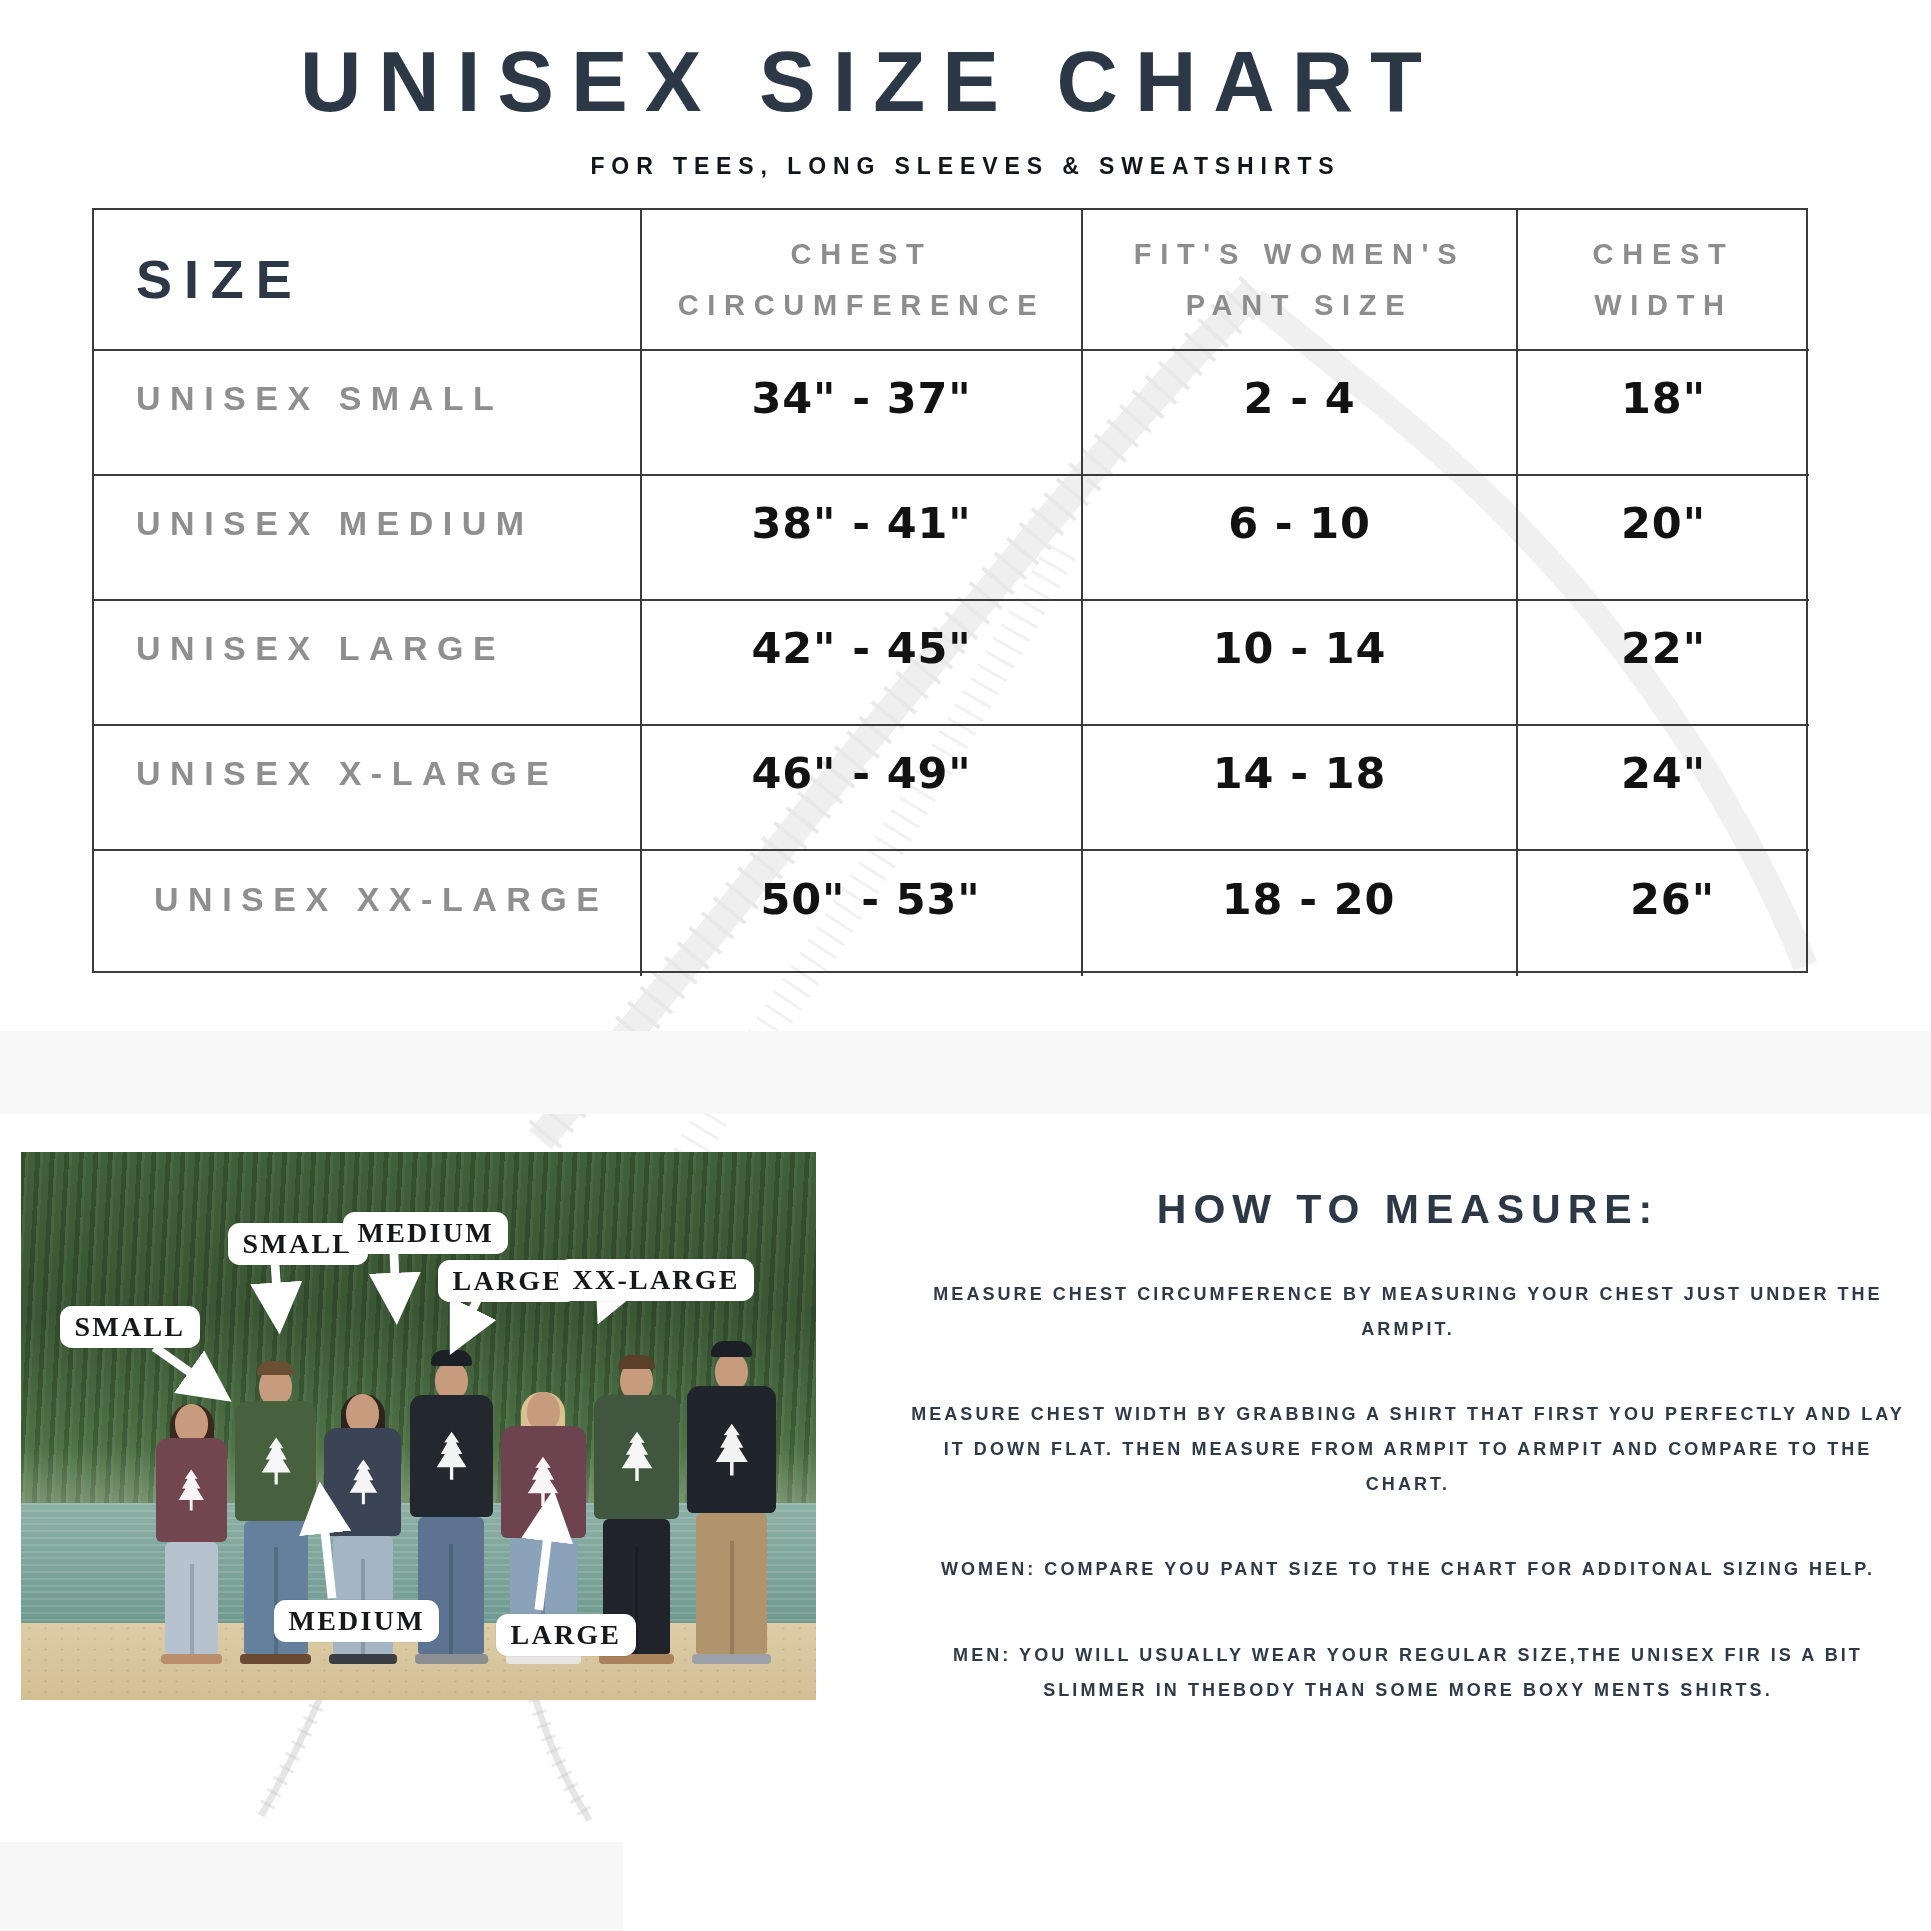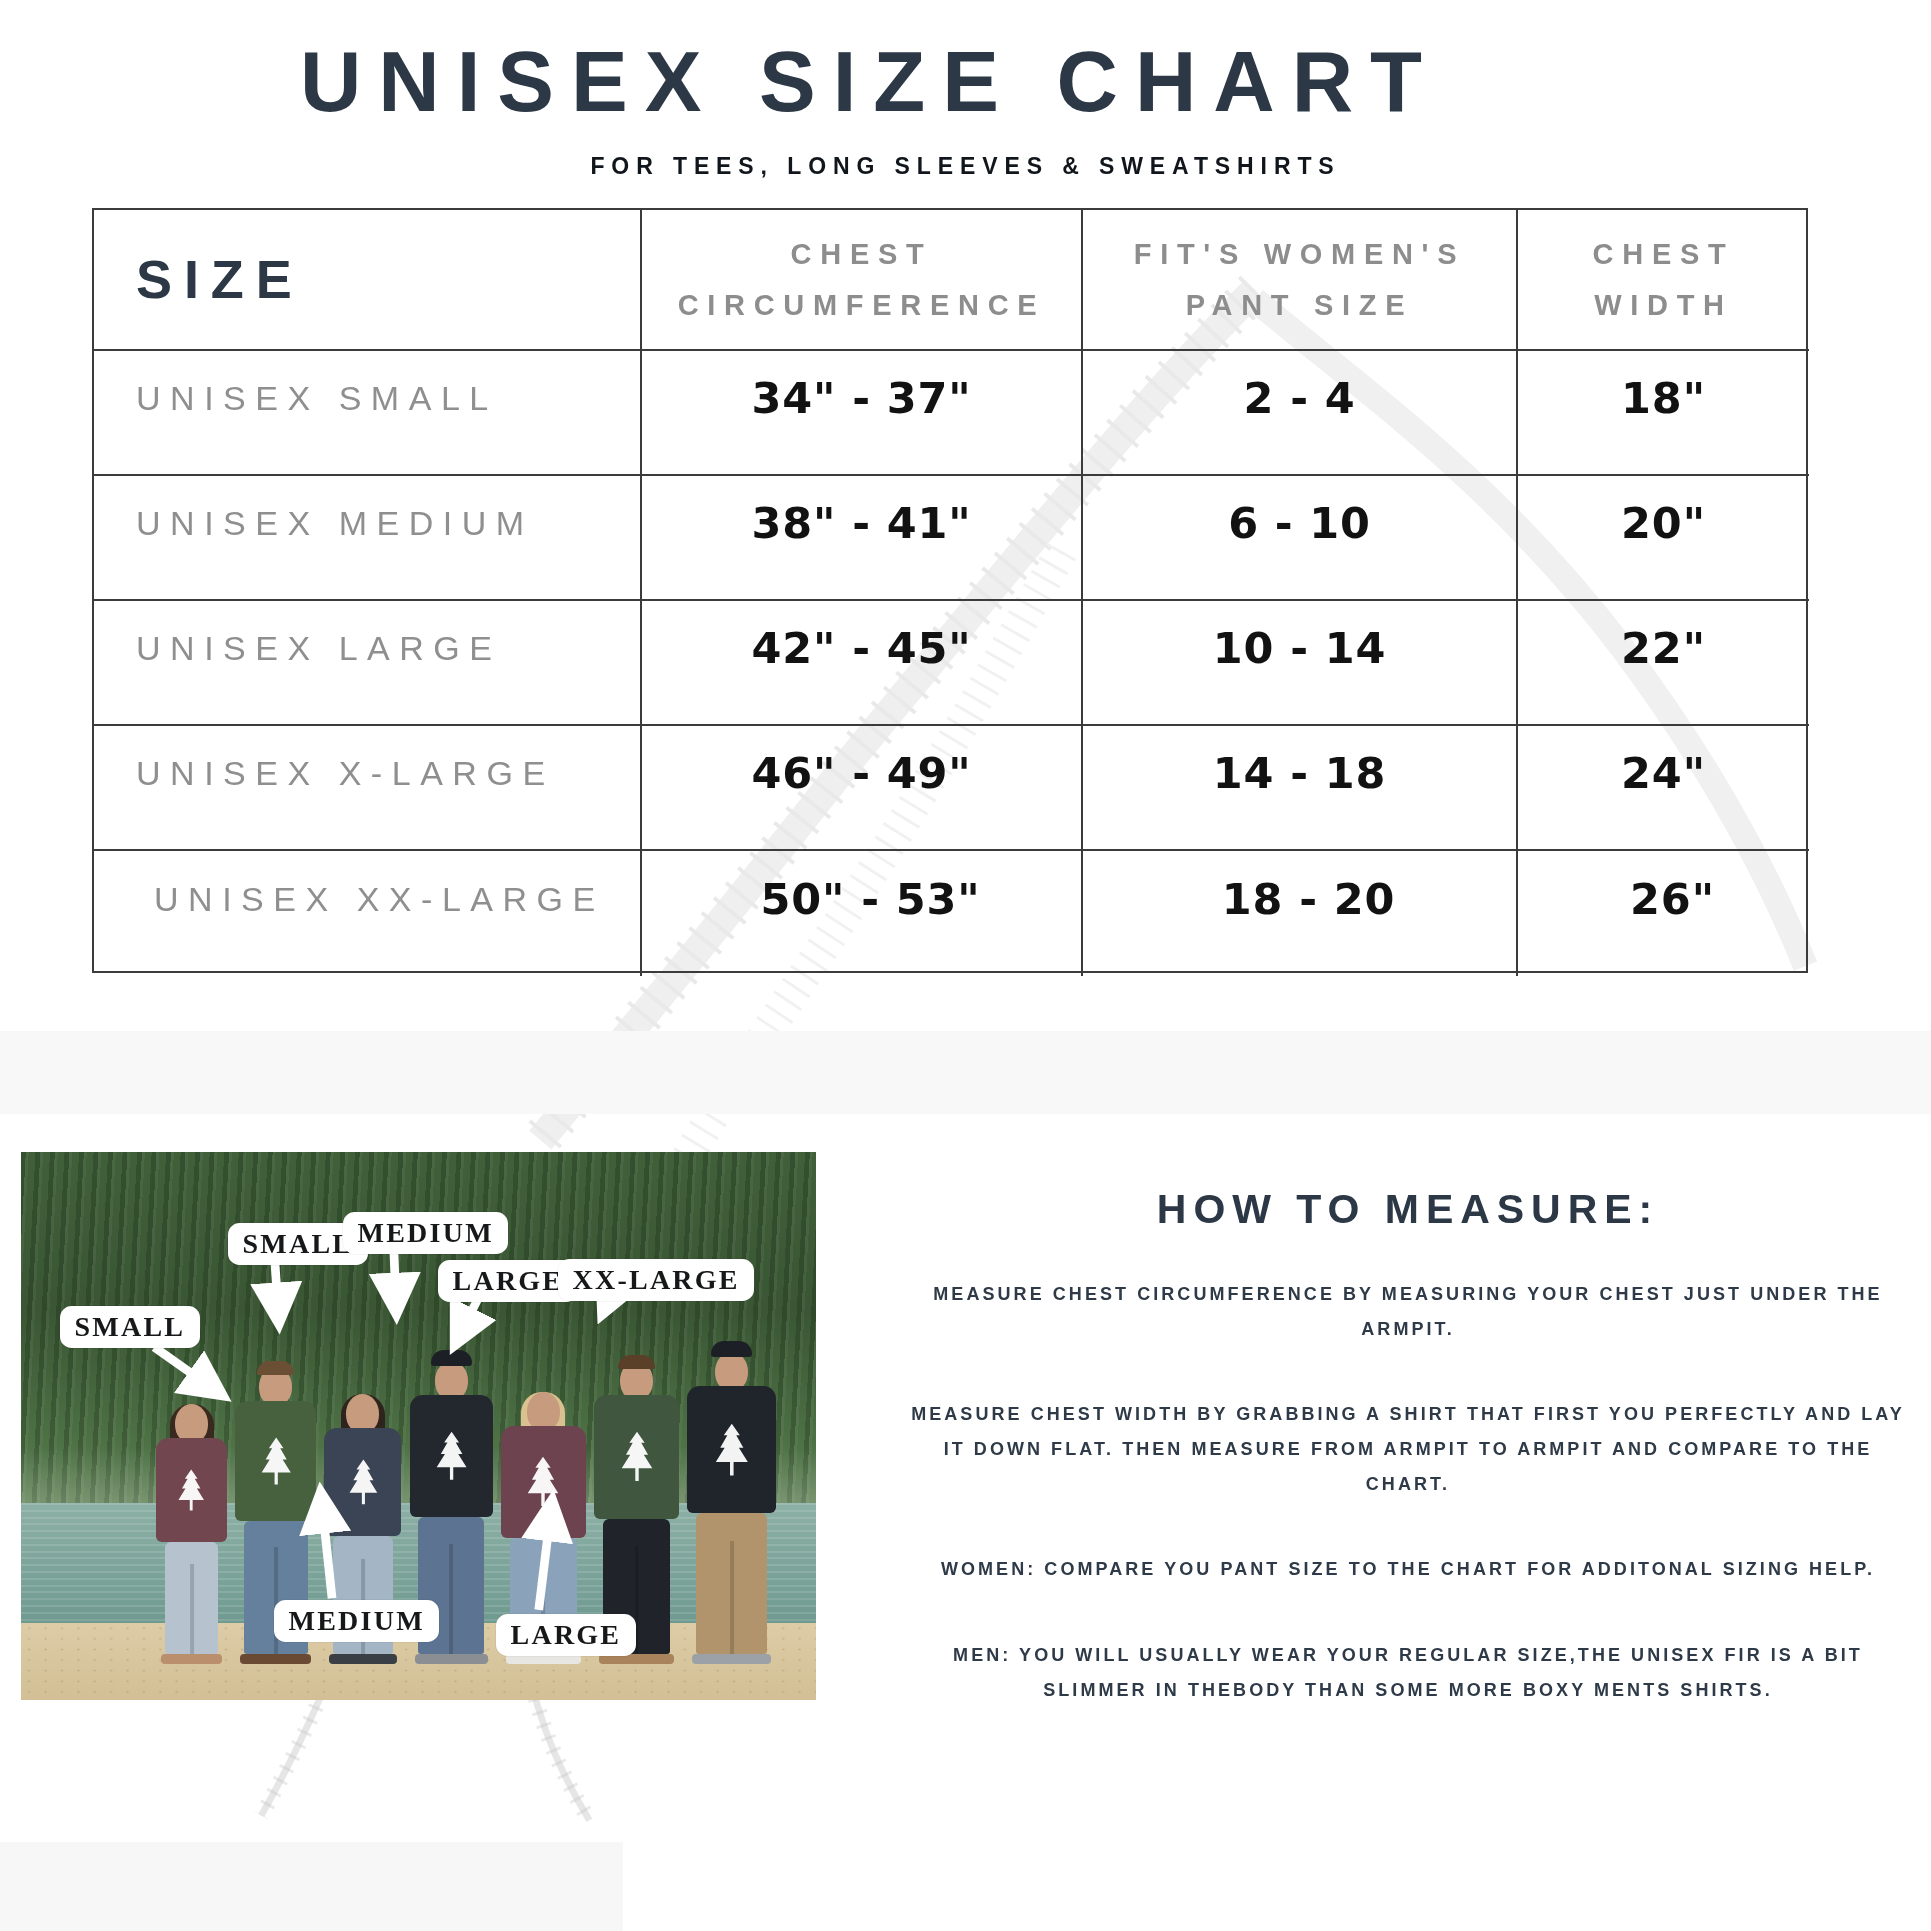--- a/index.html
+++ b/index.html
@@ -22,21 +22,21 @@
       grid-template-rows:141px repeat(5,125px);
       border:2.9px solid #3b3b3b;box-sizing:border-box;background:transparent;z-index:1;}
   .cell{border-right:2.9px solid #3b3b3b;border-bottom:2.9px solid #3b3b3b;box-sizing:border-box;
         display:flex;align-items:center;justify-content:center;text-align:center;background:transparent;}
   .cell:nth-child(4n){border-right:none;}
   .cell.r-last{border-bottom:none;margin-left:18px;}
   .hdr{color:#8d8d8d;font-weight:700;font-size:29px;letter-spacing:0.30em;line-height:1.75;
        padding:0 13.5px;}
   .hdr-size{justify-content:flex-start;padding-left:42px;color:#2c3845;font-size:54px;
        font-weight:800;letter-spacing:0.22em;}
-  .rowlab{justify-content:flex-start;padding-left:42px;color:#8f8f8f;font-weight:400;
+  .rowlab{justify-content:flex-start;padding-left:42px;color:#8f8f8f;font-weight:700;
        font-size:34px;letter-spacing:0.28em;padding-bottom:29px;}
   .val{font-family:"DejaVu Sans",sans-serif;font-weight:700;color:#121212;font-size:43px;
        letter-spacing:0.02em;padding-bottom:29px;}
 
   
   .photo{position:absolute;left:21px;top:1152px;width:795px;height:548px;overflow:hidden;z-index:2;}
   .forest{position:absolute;left:0;top:0;width:100%;height:64%;
       background:
         repeating-linear-gradient(93deg, rgba(16,34,13,0.25) 0 4.8px, rgba(255,255,255,0.05) 4.8px 7.7px, rgba(0,0,0,0) 7.7px 14.5px),
         linear-gradient(180deg,#40603a 0%,#3a5634 45%,#4c6f44 80%,#5a7d52 100%);}

